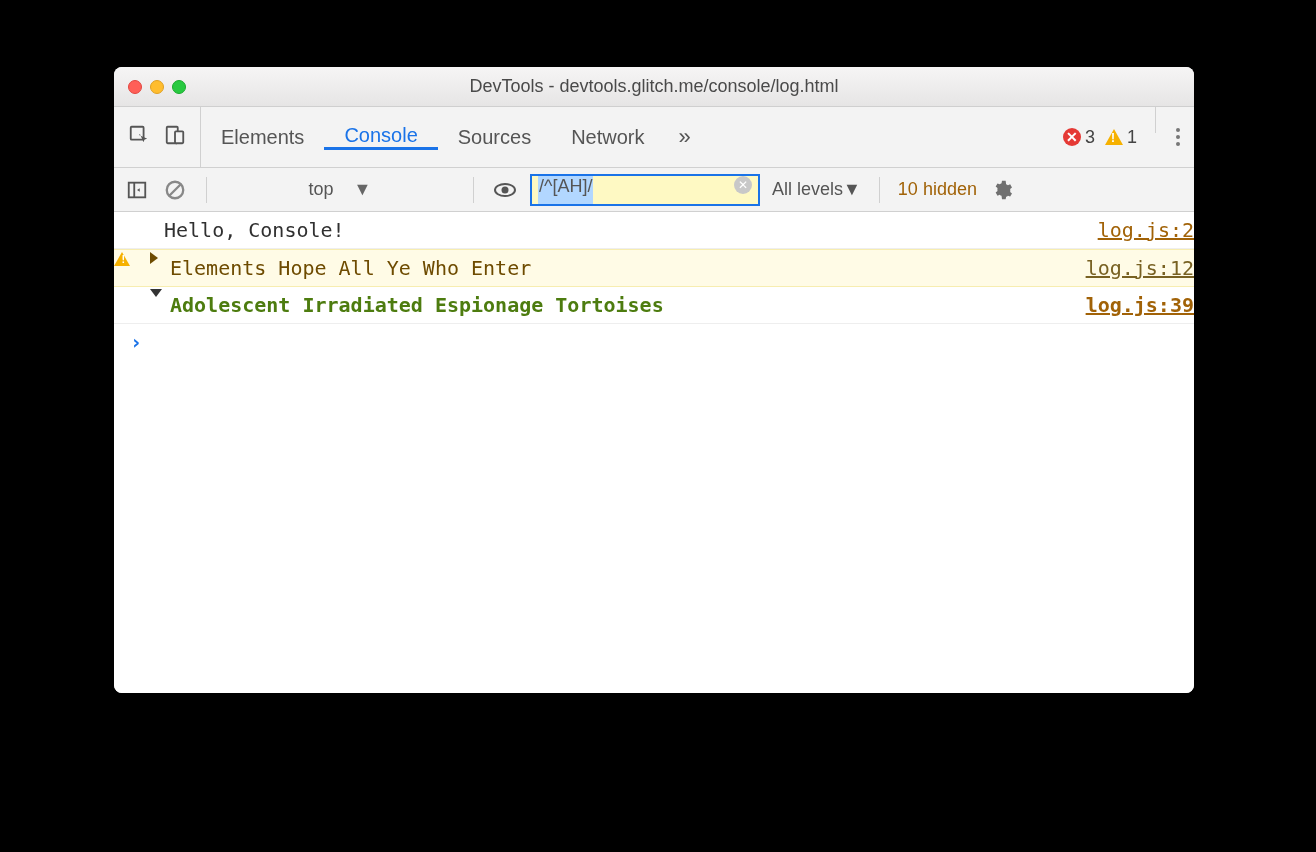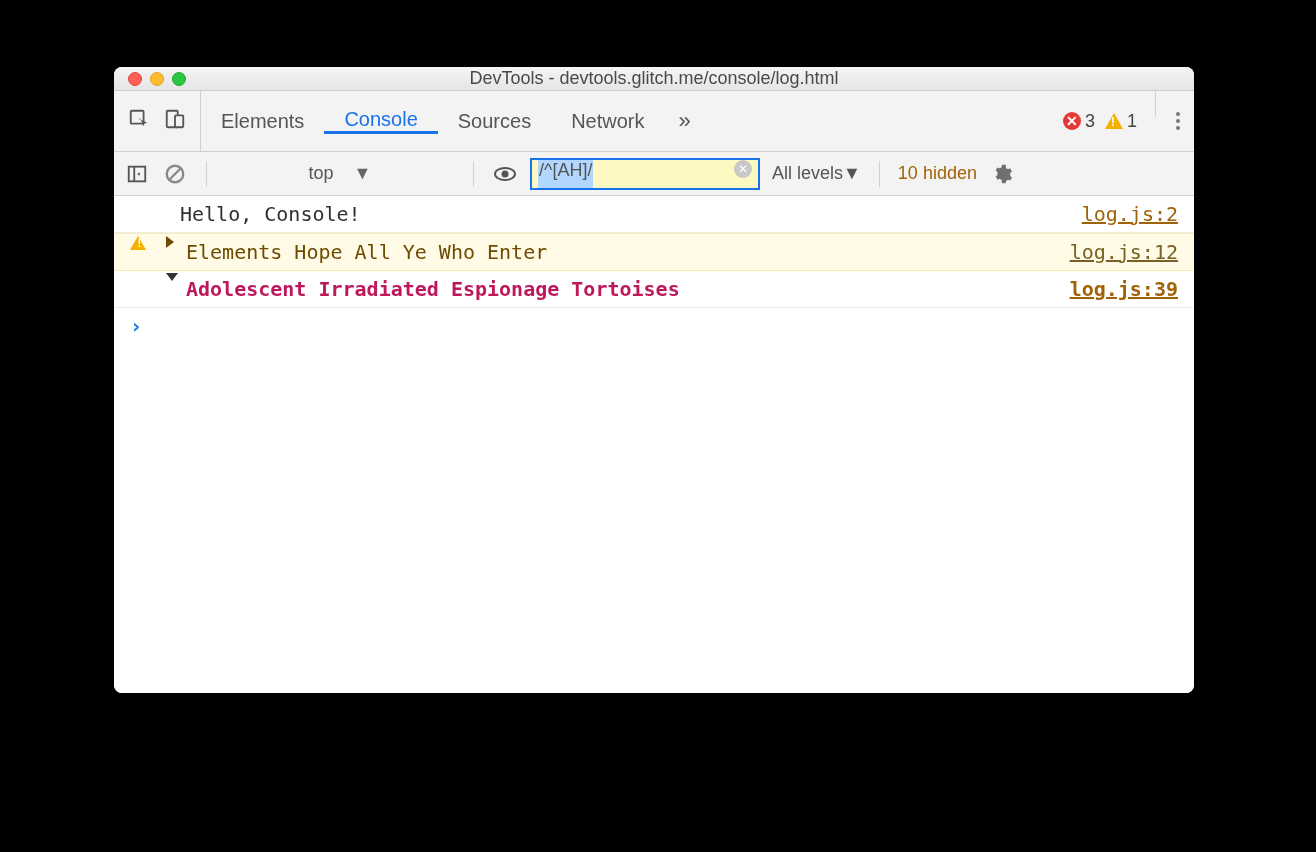--- a/index.html
+++ b/index.html
@@ -11,21 +11,21 @@
   width:1080px; height:626px;
   background:#fff;
   border-radius:8px;
   box-shadow:0 20px 50px rgba(0,0,0,.5);
   overflow:hidden;
   display:flex; flex-direction:column;
 }
 
 
 .titlebar {
-  height:24px;
+  height:40px;
   background:linear-gradient(#f6f5f5,#e6e5e5);
   border-bottom:1px solid #cfcfcf;
   display:flex; align-items:center;
   position:relative;
 }
 .traffic { display:flex; gap:8px; padding-left:14px; }
 .traffic span { width:14px; height:14px; border-radius:50%; display:inline-block; }
 .tl-red   { background:#ff5f57; border:1px solid #e24640; }
 .tl-yellow{ background:#ffbd2e; border:1px solid #dfa023; }
 .tl-green { background:#28c940; border:1px solid #1aaa2e; }
@@ -92,33 +92,33 @@
 .sel-highlight { background:#b2d7ff; padding:0 1px; }
 .clear-btn { width:18px; height:18px; border-radius:50%; background:#c8c8c8; color:#fff; font-size:12px; line-height:18px; text-align:center; }
 .levels { display:flex; align-items:center; }
 .hidden-count { color:#a16207; }
 .gear { color:#707070; }
 
 
 .logarea { flex:1; background:#fff; font-family: "SF Mono","Menlo","Consolas",monospace; font-size:20px; }
 .logrow {
   display:flex; align-items:flex-start;
-  padding:2px 16px;
+  padding:2px 0;
   border-bottom:1px solid #eee;
   min-height:32px;
 }
 .logrow .gutter { width:36px; display:flex; align-items:center; justify-content:flex-start; }
 .logrow .disc { width:14px; display:flex; align-items:center; }
 .logrow .message { flex:1; padding:4px 0; }
 .logrow .src { color:#a16207; text-decoration:underline; padding:4px 0; }
 
 .row-log { color:#303030; }
 .row-warn { background:#fffbe6; border-top:1px solid #f7edb0; border-bottom:1px solid #f7edb0; color:#6e4b00; }
 .row-warn .src { color:#786122; }
-.row-group .message { font-weight:700; color:#be185d; }
+.row-group .message { font-weight:700; color:#4d7c0f; }
 
 .tri-right { width:0; height:0; border-top:6px solid transparent; border-bottom:6px solid transparent; border-left:8px solid #6e4b00; }
 .tri-down  { width:0; height:0; border-left:6px solid transparent; border-right:6px solid transparent; border-top:8px solid #333; }
 
 .warn-icon-sm { width:0; height:0; border-left:8px solid transparent; border-right:8px solid transparent; border-bottom:14px solid #f6b100; position:relative; }
 .warn-icon-sm::after { content:"!"; position:absolute; left:-2px; top:1px; font-size:11px; font-weight:700; color:#fff; }
 
 .prompt { padding:6px 16px; color:#1a73e8; font-weight:700; }
 </style>
 </head>

